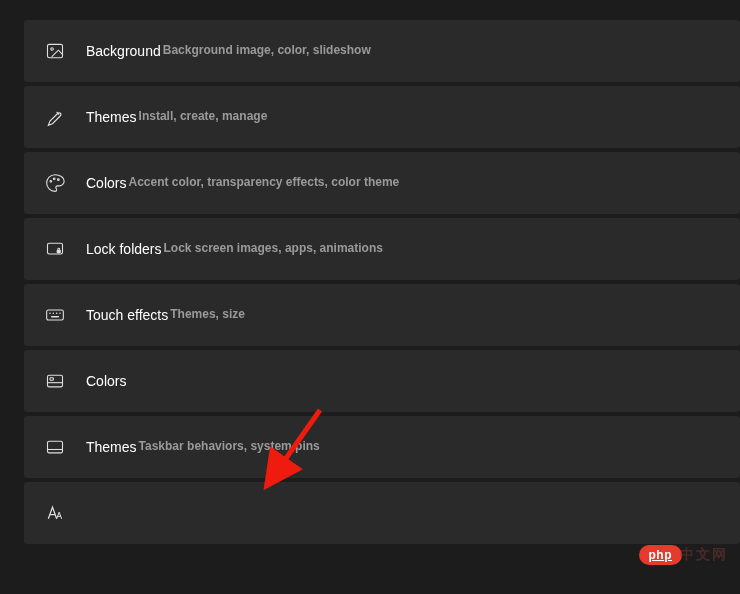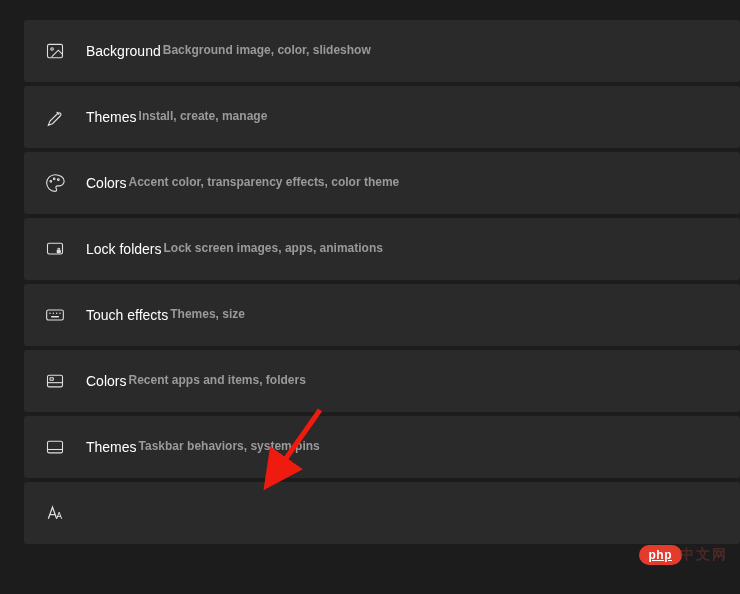--- a/index.html
+++ b/index.html
@@ -171,21 +171,20 @@
   <div class="setting-item">
     <span class="setting-icon">
       <svg viewBox="0 0 24 24">
           <rect x="3" y="5" width="18" height="14" rx="2"></rect>
           <path d="M3 14h18"></path>
           <rect x="6" y="8" width="4" height="3" rx="0.5"></rect>
         </svg>
     </span>
     <div class="setting-text">
       <div class="setting-title">Colors</div>
-      <div class="setting-desc">Recent apps and items, folders</div>
     </div>
   </div>
 
   <div class="setting-item">
     <span class="setting-icon">
       <svg viewBox="0 0 24 24">
           <rect x="3" y="5" width="18" height="14" rx="2"></rect>
           <path d="M3 15h18"></path>
         </svg>
     </span>

